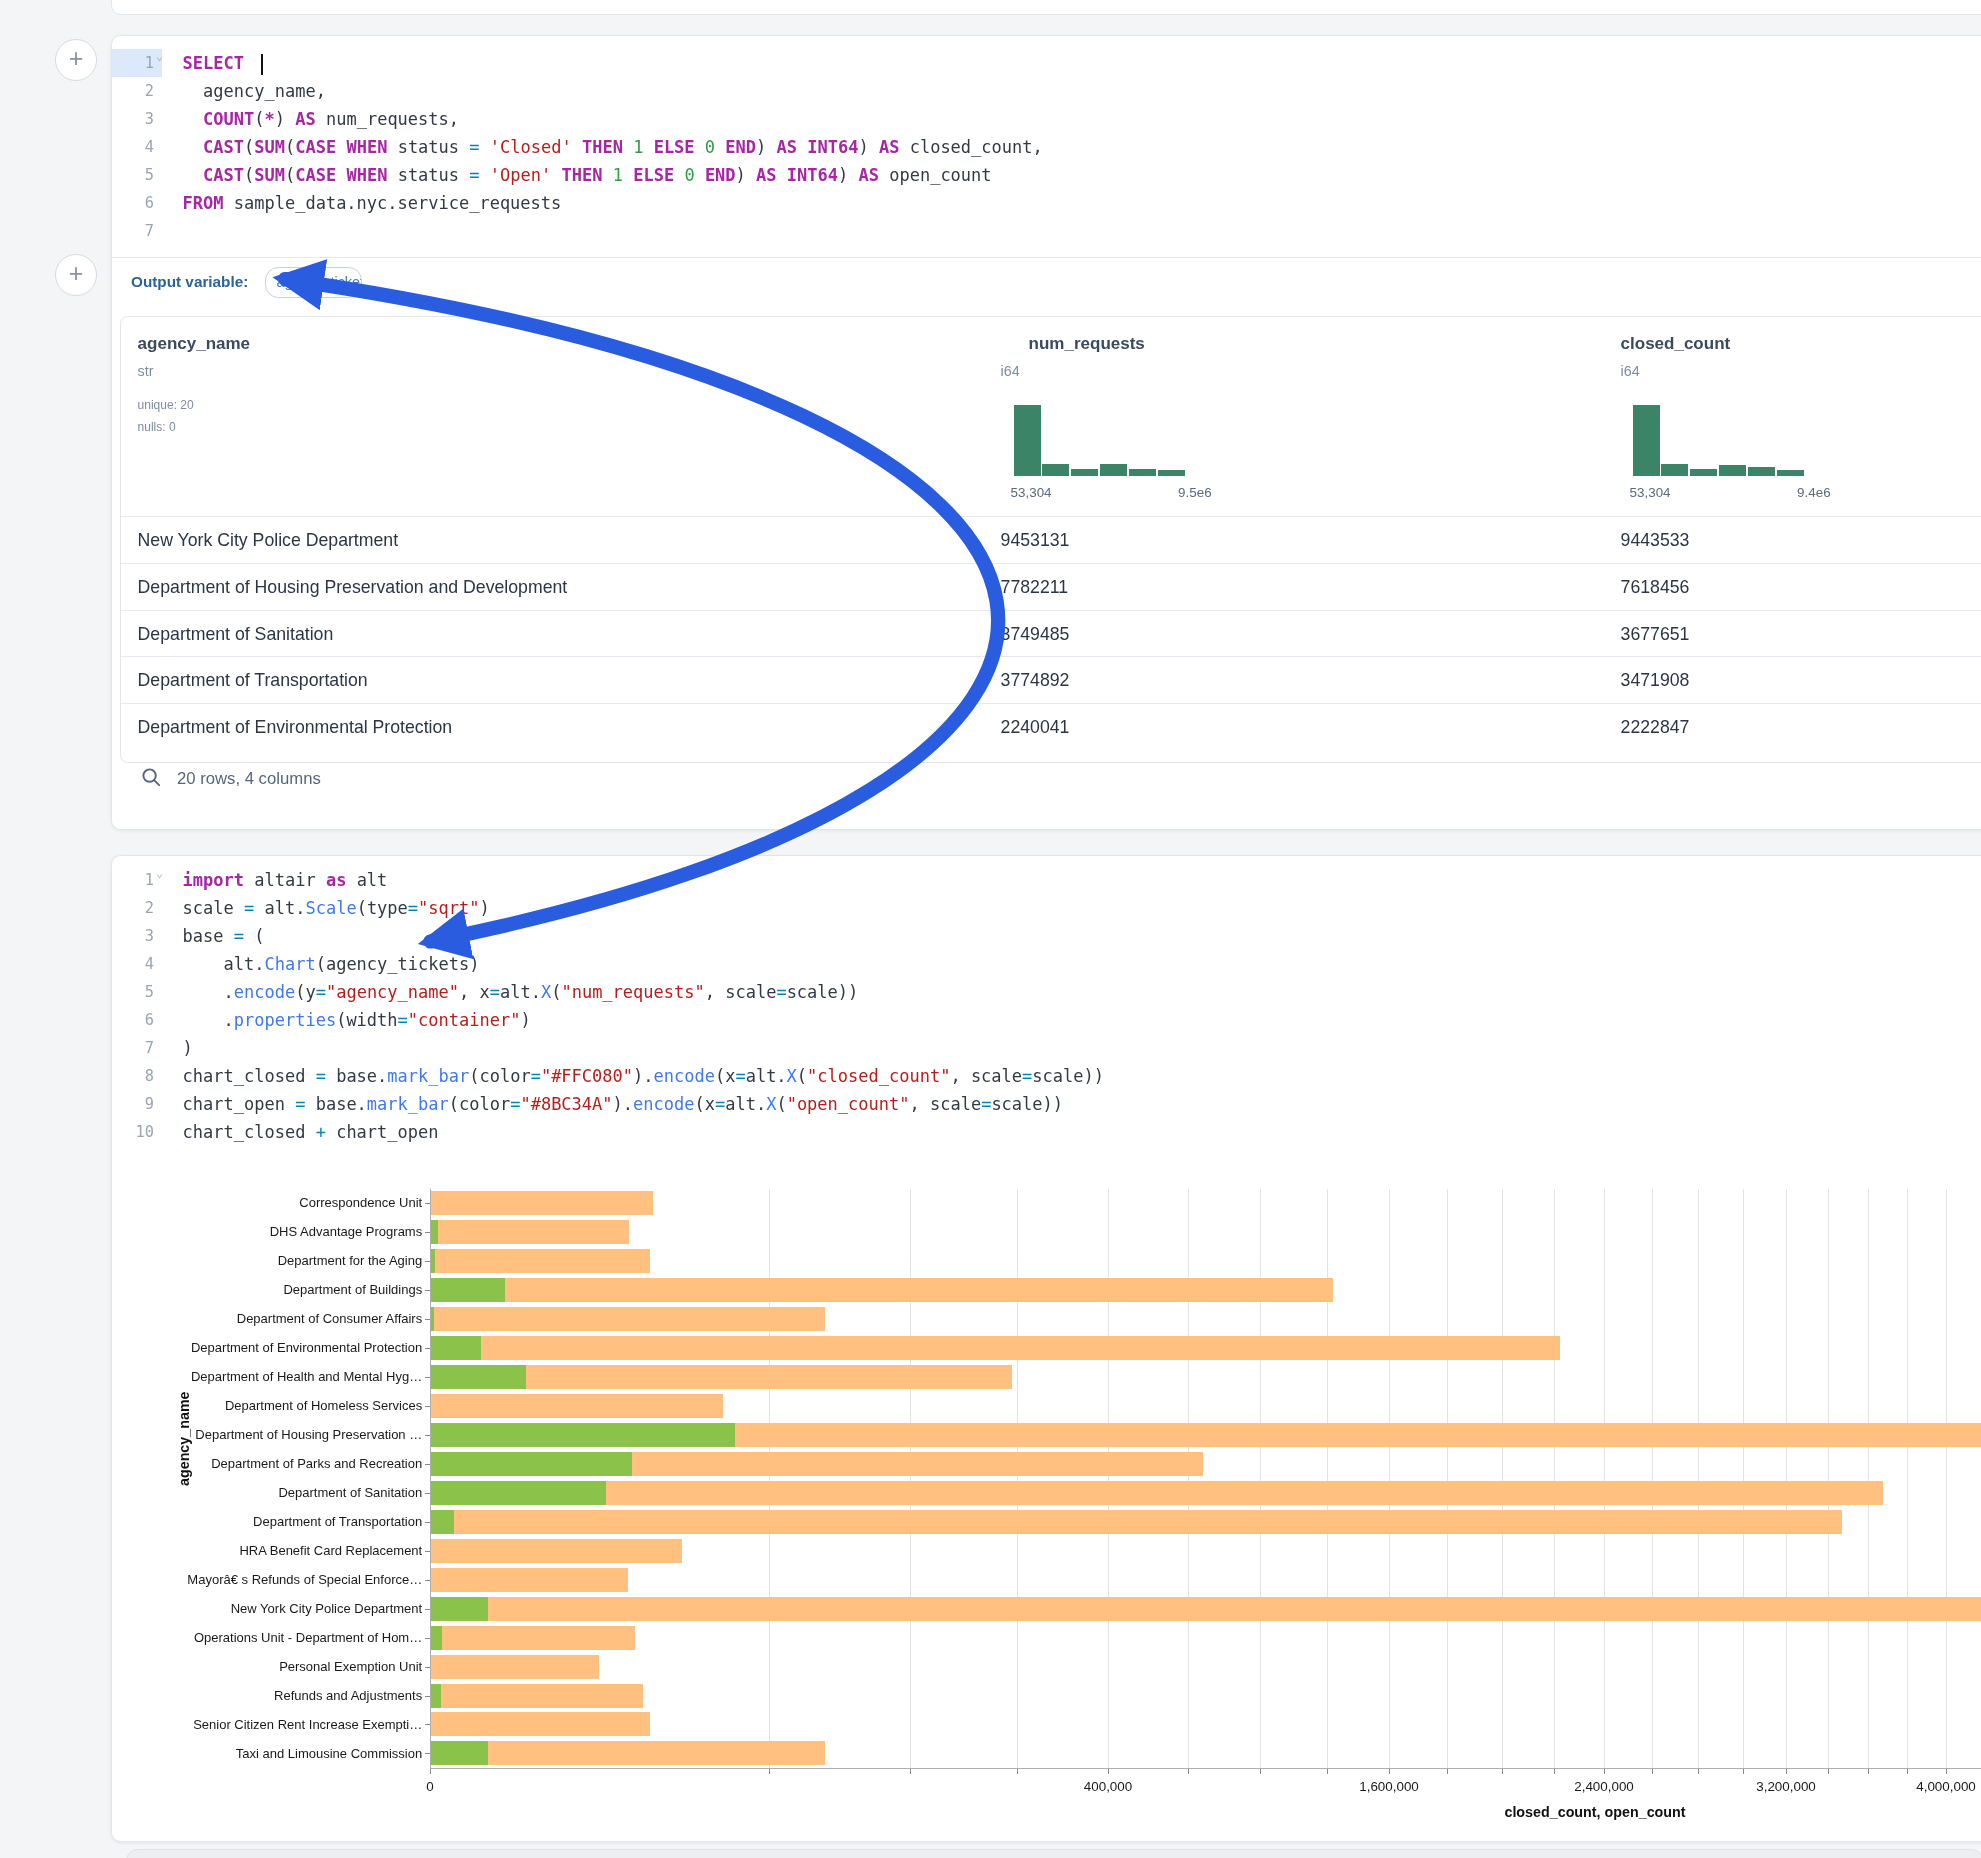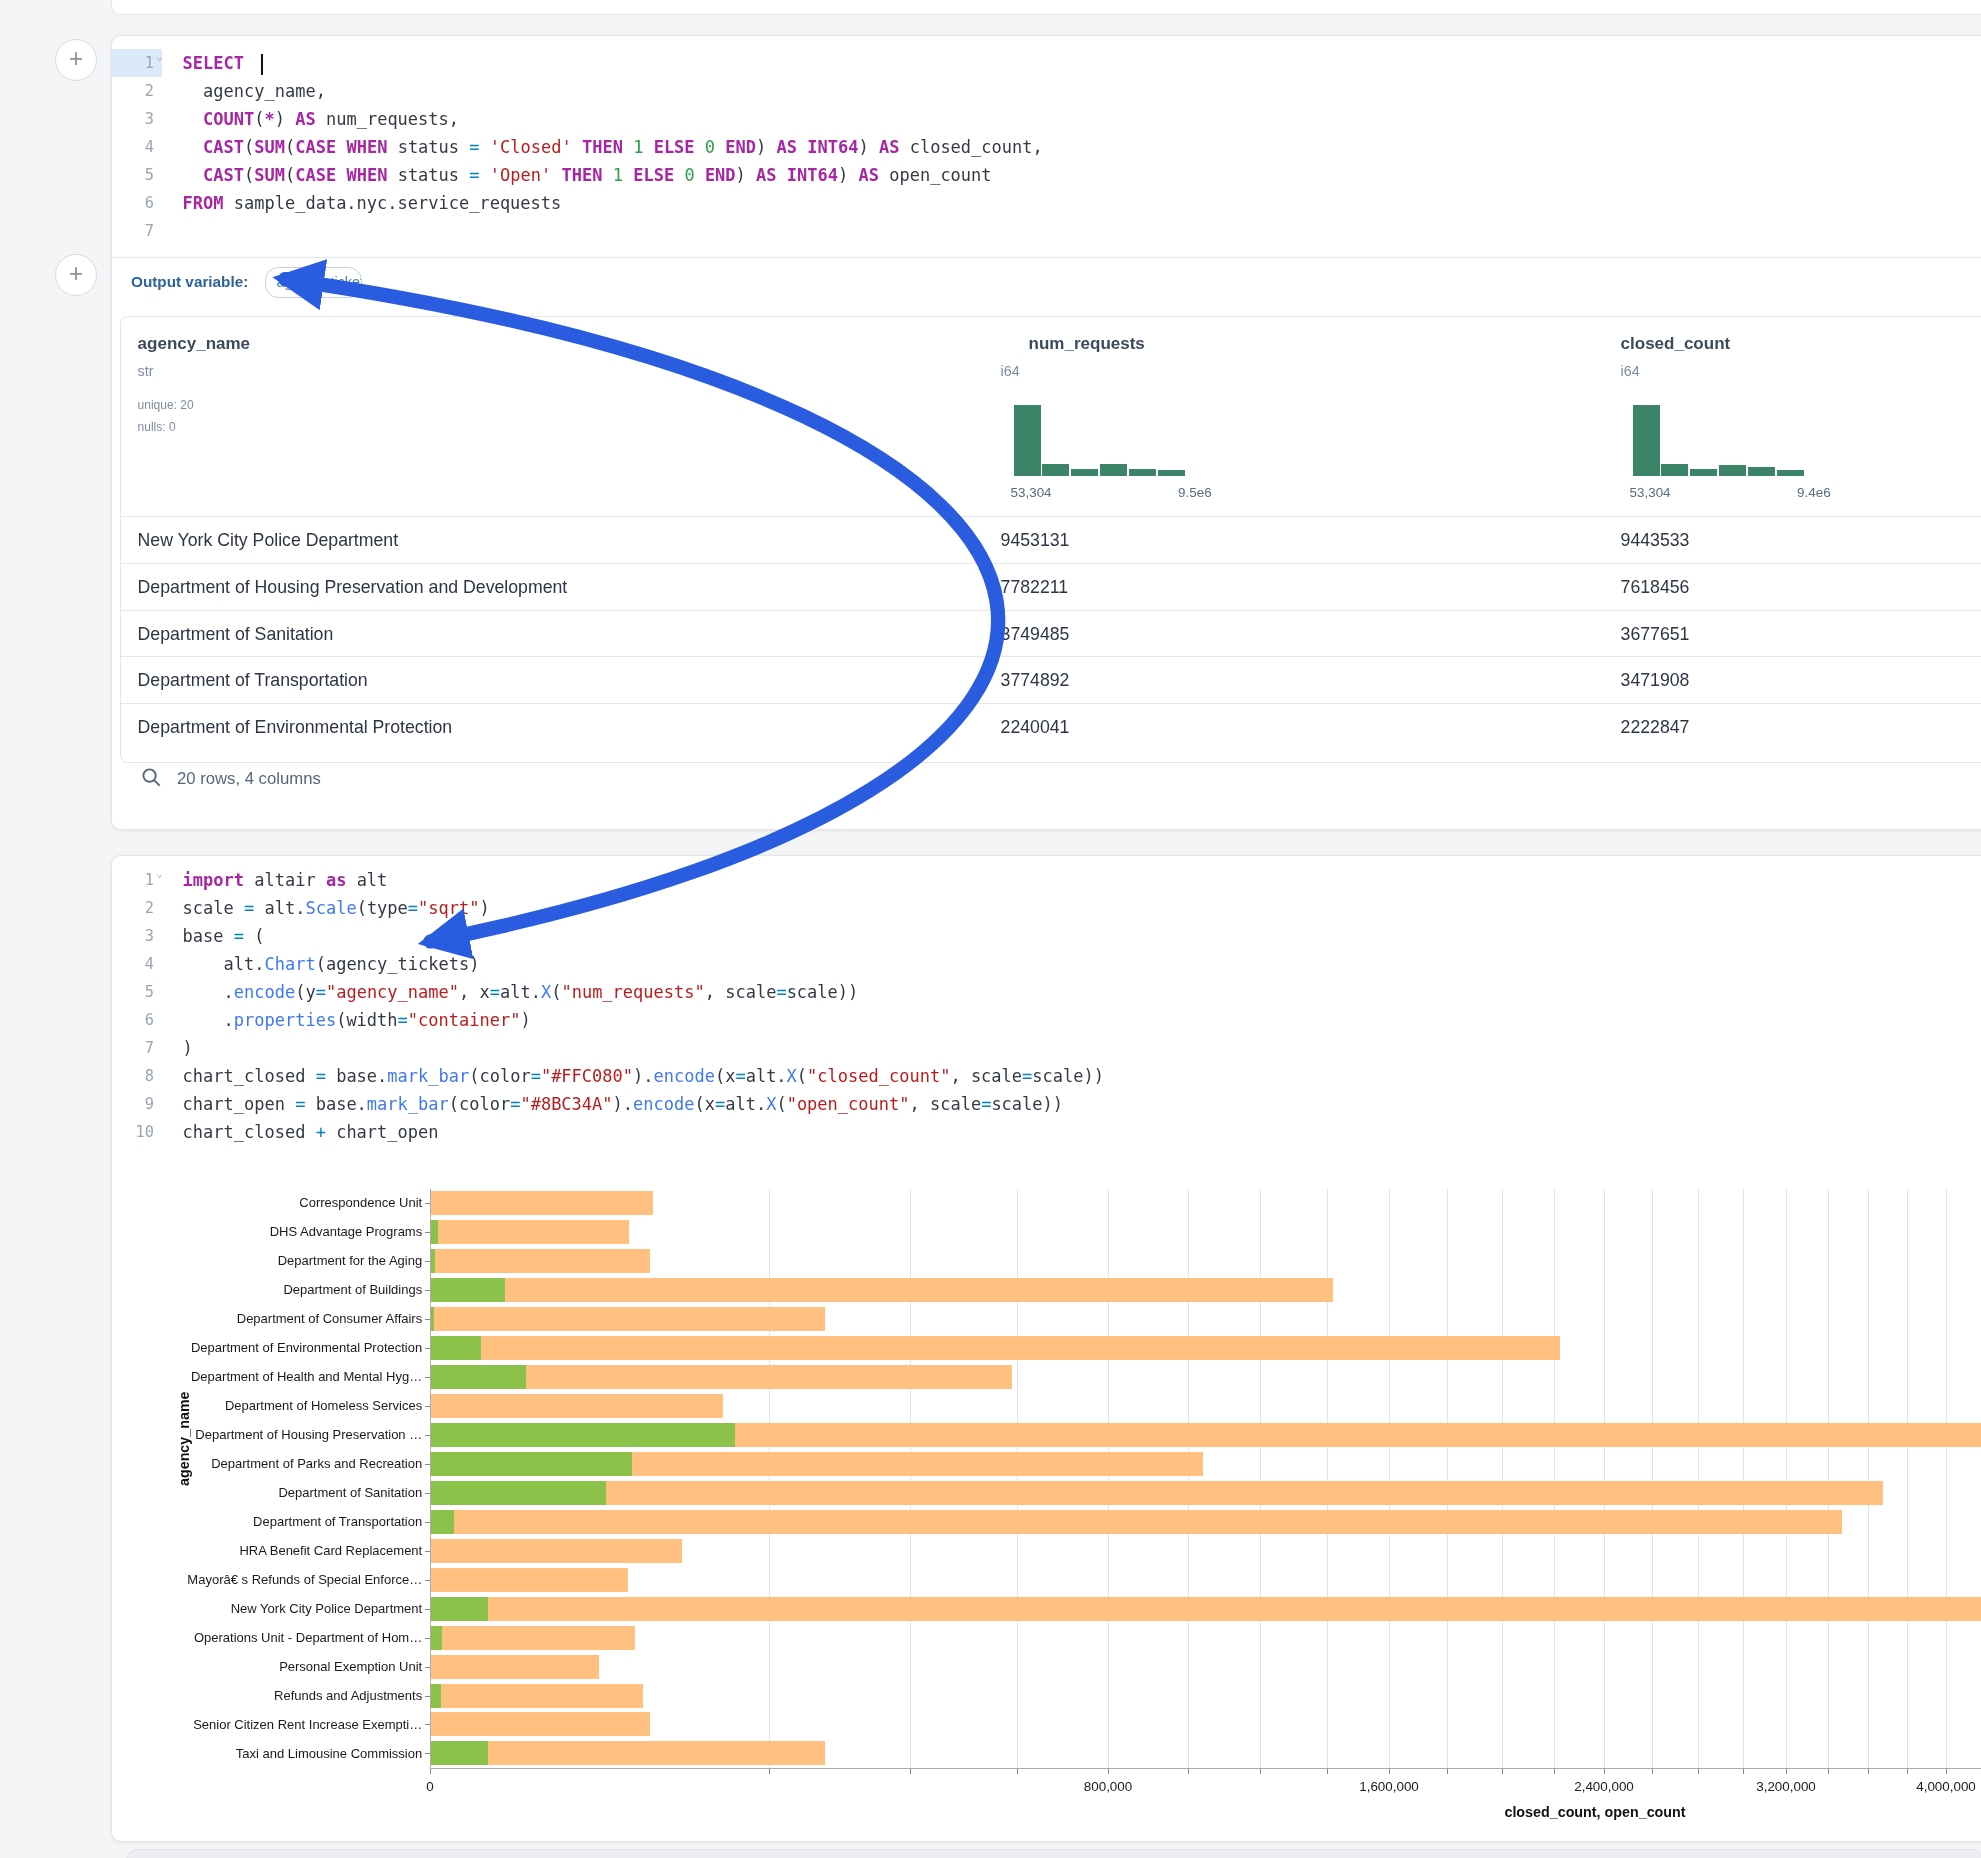--- a/index.html
+++ b/index.html
@@ -245,21 +245,21 @@
         <div class="tick" style="left: 1674px; top: 912px; width: 1px; height: 5.7px;"></div>
         <div class="gridline" style="left: 1716px; top: 333px; height: 579px;"></div>
         <div class="tick" style="left: 1716px; top: 912px; width: 1px; height: 5.7px;"></div>
         <div class="gridline" style="left: 1756px; top: 333px; height: 579px;"></div>
         <div class="tick" style="left: 1756px; top: 912px; width: 1px; height: 5.7px;"></div>
         <div class="gridline" style="left: 1795px; top: 333px; height: 579px;"></div>
         <div class="tick" style="left: 1795px; top: 912px; width: 1px; height: 5.7px;"></div>
         <div class="gridline" style="left: 1834px; top: 333px; height: 579px;"></div>
         <div class="tick" style="left: 1834px; top: 912px; width: 1px; height: 5.7px;"></div>
         <div class="xlab" style="left: 318px; top: 923px;">0</div>
-        <div class="xlab" style="left: 996px; top: 923px;">800,000</div>
+        <div class="xlab" style="left: 996px; top: 923px;">400,000</div>
         <div class="xlab" style="left: 1277px; top: 923px;">1,600,000</div>
         <div class="xlab" style="left: 1492px; top: 923px;">2,400,000</div>
         <div class="xlab" style="left: 1674px; top: 923px;">3,200,000</div>
         <div class="xlab" style="left: 1834px; top: 923px;">4,000,000</div>
         <div class="bar" style="left: 318px; top: 335px; width: 223px; background: rgb(255, 192, 128);"></div>
         <div class="tick" style="left: 313px; top: 347px; width: 5.7px; height: 1px;"></div>
         <div class="ylab" style="left: -4.8px; top: 339px;">Correspondence Unit</div>
         <div class="bar" style="left: 318px; top: 364px; width: 199px; background: rgb(255, 192, 128);"></div>
         <div class="bar" style="left: 318px; top: 364px; width: 7.6px; background: rgb(139, 195, 74);"></div>
         <div class="tick" style="left: 313px; top: 376px; width: 5.7px; height: 1px;"></div>

